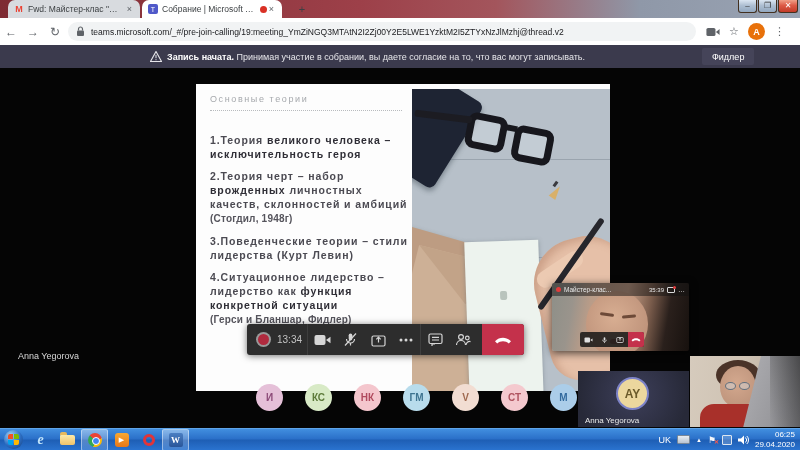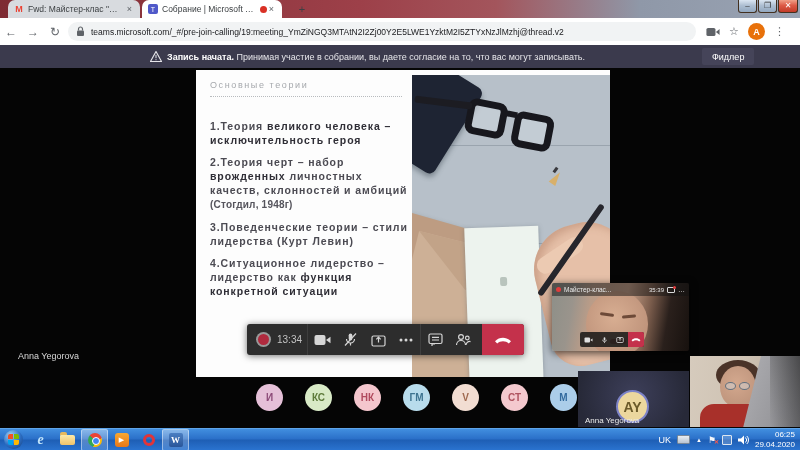--- a/index.html
+++ b/index.html
@@ -37,21 +37,21 @@
   #notif b { font-weight:bold; color:#fff; }
   .nbtn { height:17px; font-size:9px; color:#fff; display:flex; align-items:center;
     padding:0 10px; border-radius:2px; }
   #btn-privacy { position:absolute; left:543px; background:#5a5b7e; }
   #btn-banner-close { position:absolute; left:702px; background:#454459; }
 
   
   #stage { position:absolute; left:0; top:68px; width:800px; height:360px; background:#050505; }
 
   
-  #slide { position:absolute; left:196px; top:2px; width:414px; height:307px; background:#fdfdfd; overflow:hidden; }
+  #slide { position:absolute; left:196px; top:16px; width:414px; height:307px; background:#fdfdfd; overflow:hidden; }
   #slide-text { position:absolute; left:14px; top:10px; width:204px; }
   #slide-h { font-size:9px; letter-spacing:1.6px; color:#a6a9ad; padding-bottom:6px;
     border-bottom:1px dotted #b8bbbe; width:192px; margin-bottom:22px; }
   .titem { font-size:10.5px; line-height:14px; letter-spacing:0.9px; color:#4b4a52; margin-bottom:8px;font-weight:bold; }
   .titem b { color:#2f2e36; }
   .tnote { display:block; font-size:10px; letter-spacing:0.2px; color:#55545c; margin-top:1px; }
 
   
   #photo { position:absolute; left:216px; top:5px; width:198px; height:302px; background:#b7c0c9; overflow:hidden; }
   .plank { position:absolute; left:0; width:100%; height:1px; background:rgba(80,92,104,.28); }
@@ -117,22 +117,22 @@
   #pip-hang { background:#c4314b; border-radius:0 2px 2px 0; }
 
   
   #avrow { position:absolute; left:256px; top:316px; display:flex; gap:22px; }
   .av { width:27px; height:27px; border-radius:50%; font-size:10px; font-weight:bold;
     display:flex; align-items:center; justify-content:center; }
 
   
   #self-tile { position:absolute; left:578px; top:303px; width:111px; height:56px;
     background:radial-gradient(circle at 50% 42%, #3d3f5a, #272938 85%); overflow:hidden; }
-  #self-av { position:absolute; left:38px; top:19px; width:33px; height:33px; border-radius:50%;
-    background:#ecd79e; border:2px solid #7d83c8; color:#6b5a2a; font-size:14px; font-weight:bold;
+  #self-av { position:absolute; left:38px; top:6px; width:33px; height:33px; border-radius:50%;
+    background:#ecd79e; border:2px solid #7d83c8; color:#6b5a2a; font-size:12px; font-weight:bold;
     display:flex; align-items:center; justify-content:center; }
   #self-name { position:absolute; left:7px; bottom:2px; color:#e9e9e9; font-size:8px; }
   #webcam { position:absolute; left:690px; top:288px; width:110px; height:71px; overflow:hidden;
     background:linear-gradient(100deg,#d6cbbd 0%,#cfc3b4 45%,#b4a695 100%); }
   #wc-hair { position:absolute; left:26px; top:4px; width:44px; height:30px; border-radius:50%; background:#4a3328; }
   #wc-face { position:absolute; left:30px; top:10px; width:36px; height:42px; border-radius:50%;
     background:radial-gradient(circle at 45% 40%, #d3a88e, #bd937b 80%); }
   #wc-gl1 { position:absolute; left:35px; top:26px; width:11px; height:8px; border:1px solid #62707e;
     border-radius:50%; background:rgba(210,225,235,.4); }
   #wc-gl2 { position:absolute; left:49px; top:26px; width:11px; height:8px; border:1px solid #62707e;
@@ -243,20 +243,21 @@
         </div>
         <div class="titem">
           <span>2.Теория черт – набор </span><b>врожденных</b><span> личностных качеств, склонностей и амбиций</span>
           <span class="tnote">(Стогдил, 1948г)</span>
         </div>
         <div class="titem">
           <span>3.Поведенческие теории – стили лидерства (Курт Левин)</span>
         </div>
         <div class="titem">
           <span>4.Ситуационное лидерство – лидерство как </span><b>функция конкретной ситуации</b>
+          <span class="tnote">(Герси и Бланшар, Фидлер)</span>
         </div>
       </div>
 
       <div id="photo">
         <div class="plank" style="top:70px;"></div>
         <div class="plank" style="top:168px;"></div>
         <div id="notebook"></div>
         <div id="glasses">
           <div class="lens" style="left:0;top:0;"></div>
           <div class="lens" style="left:48px;top:4px;"></div>

